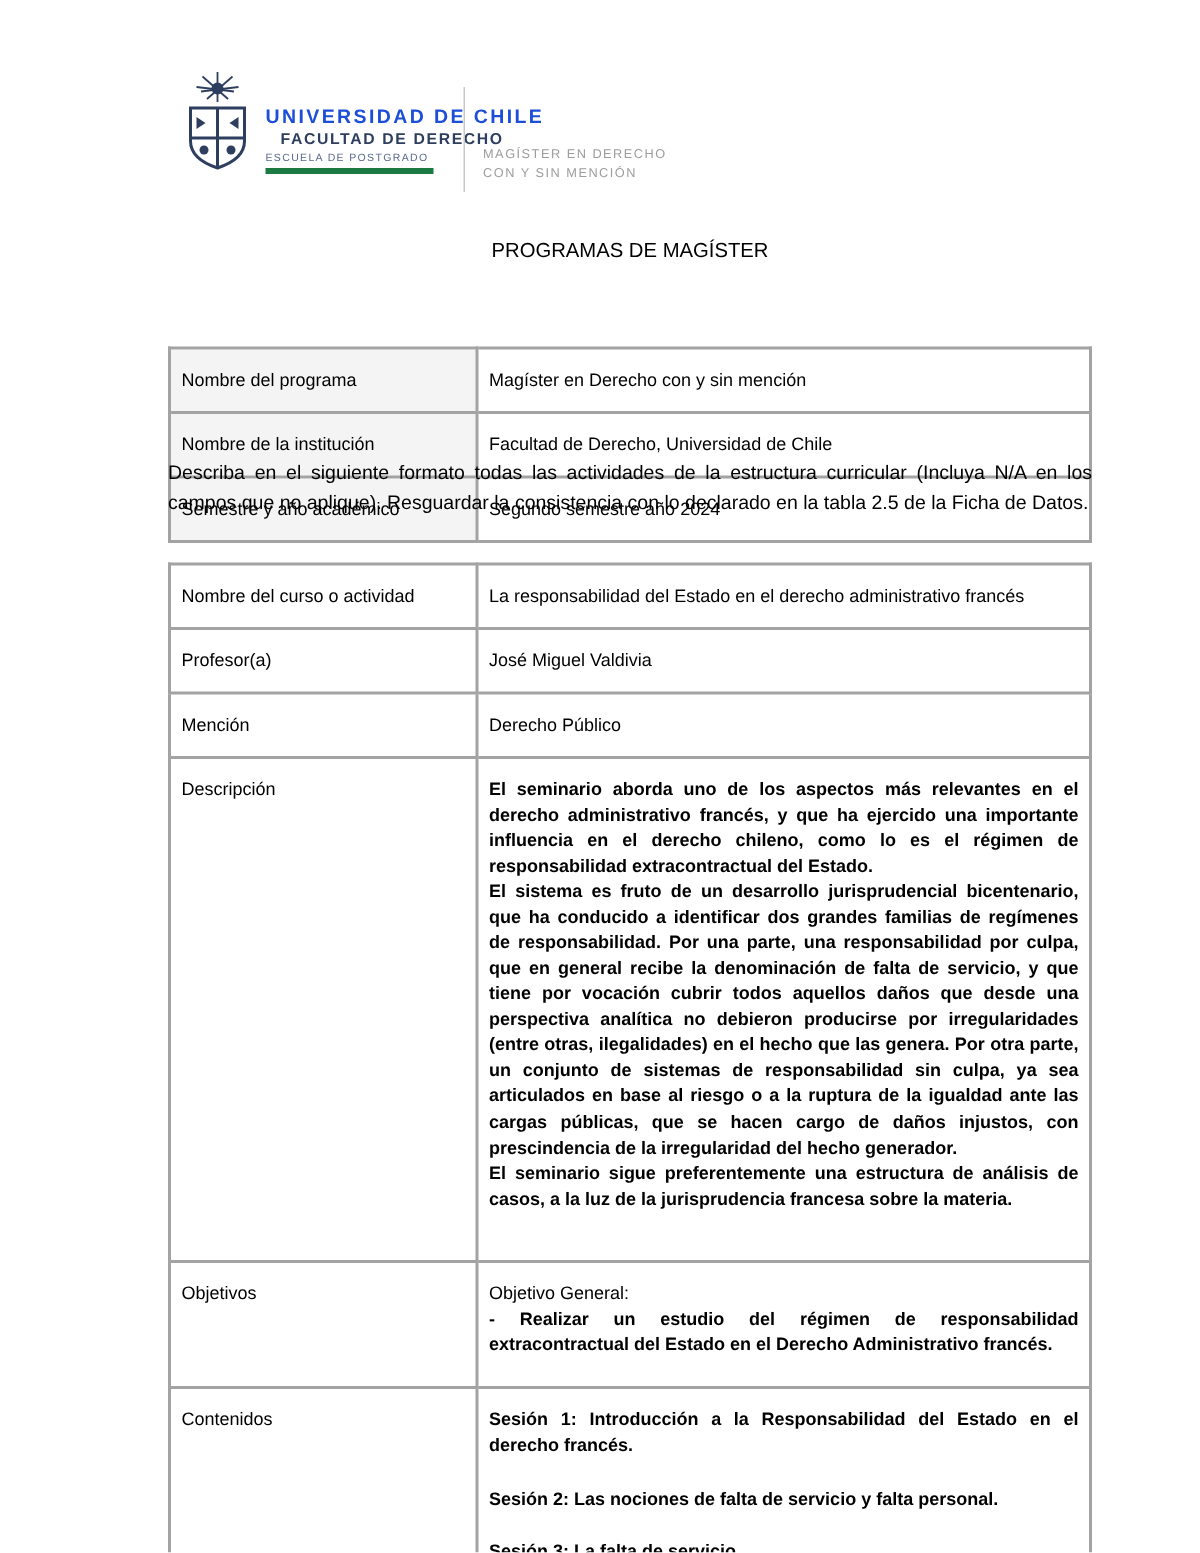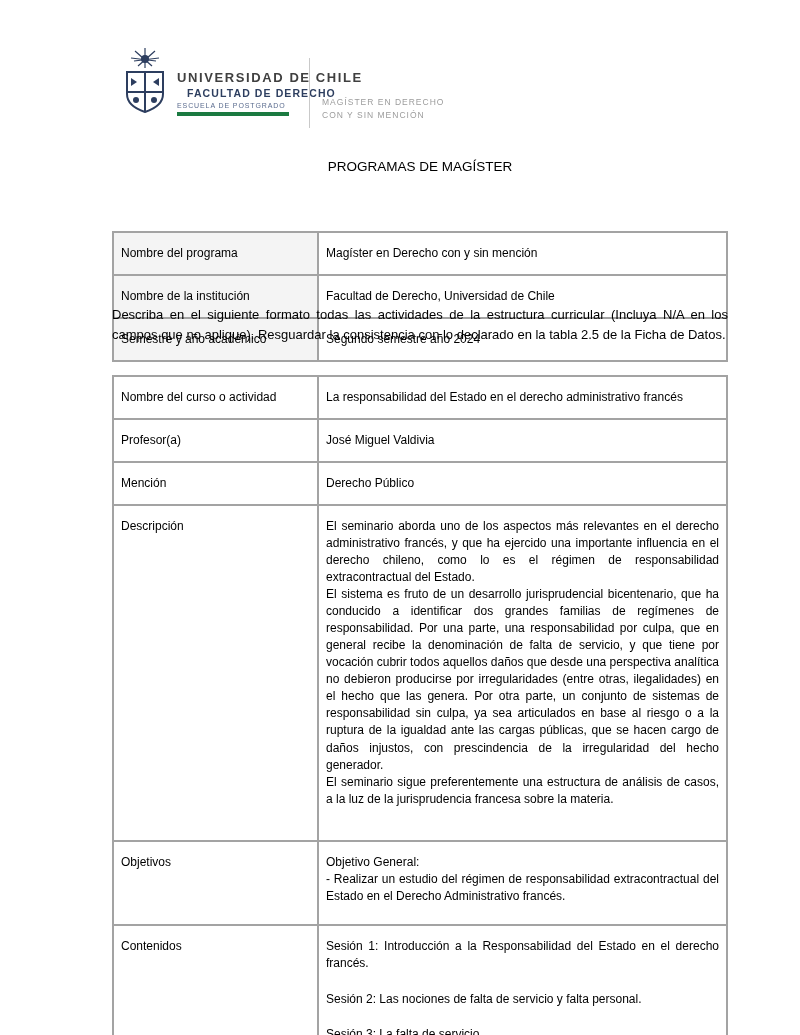--- a/index.html
+++ b/index.html
@@ -5,21 +5,21 @@
   html,body { margin:0; padding:0; background:#ffffff; }
   .page {
     position:relative; width:800px; height:1035px; background:#ffffff;
     font-family:"Liberation Sans", sans-serif; color:#000; overflow:hidden;
   }
 
   
   .logo-wrap { position:absolute; left:122px; top:46px; display:flex; }
   .logo-mark { width:46px; height:72px; }
   .logo-text { margin-left:9px; padding-top:24px; }
-  .logo-university { font-size:13px; font-weight:600; letter-spacing:1.6px; color:#404040; white-space:nowrap; }
+  .logo-university { font-size:13px; font-weight:600; letter-spacing:1.6px; color:#1d4ed8; white-space:nowrap; }
   .logo-faculty { font-size:10.5px; font-weight:700; letter-spacing:1.1px; color:#2d3e5f; margin-top:2px; white-space:nowrap;padding-left:10px; }
   .logo-school { font-size:7px; font-weight:400; letter-spacing:0.9px; color:#5a6b8e; margin-top:3px; white-space:nowrap; }
   .green-bar { width:112px; height:4px; background:#1b7a41; margin-top:3px; }
   .header-divider { position:absolute; left:309px; top:58px; width:1px; height:70px; background:#c9c9c9; }
   .program-tag { position:absolute; left:322px; top:96px; font-size:8.5px; letter-spacing:1px; color:#9c9c9c; line-height:13px; }
 
   
   .doc-title { position:absolute; left:112px; top:157px; width:616px; text-align:center; font-size:13.5px; line-height:20px; }
   .doc-title-1 { font-weight:700; }
   .doc-title-2 { font-weight:400;text-align:center; }
@@ -30,21 +30,21 @@
     border:2px solid #a3a3a3; font-size:12px; line-height:1.42;
     padding:12px 7px; vertical-align:top; overflow:hidden;
   }
   td.lbl { width:189px; }
   .tbl-program { position:absolute; left:112px; top:231px; }
   .tbl-program td { height:17px; }
   .tbl-program td.lbl { background:#f4f4f4; }
 
   .tbl-course { position:absolute; left:112px; top:375px; }
   .tbl-course td p { margin:0; }
-  .tbl-course .just { text-align:justify; }
+  .tbl-course .just { text-align:justify;font-weight:bold; }
   tr.r-short td { height:16px; }
   tr.r-desc td { height:310px; }
   tr.r-obj td { height:58px; }
   tr.r-cont td { height:109px; }
   .gap { margin-top:18.5px !important; }
 
   
   .instructions {
     position:absolute; left:112px; top:305px; width:616px;
     font-size:13px; line-height:20px; text-align:justify; margin:0;

